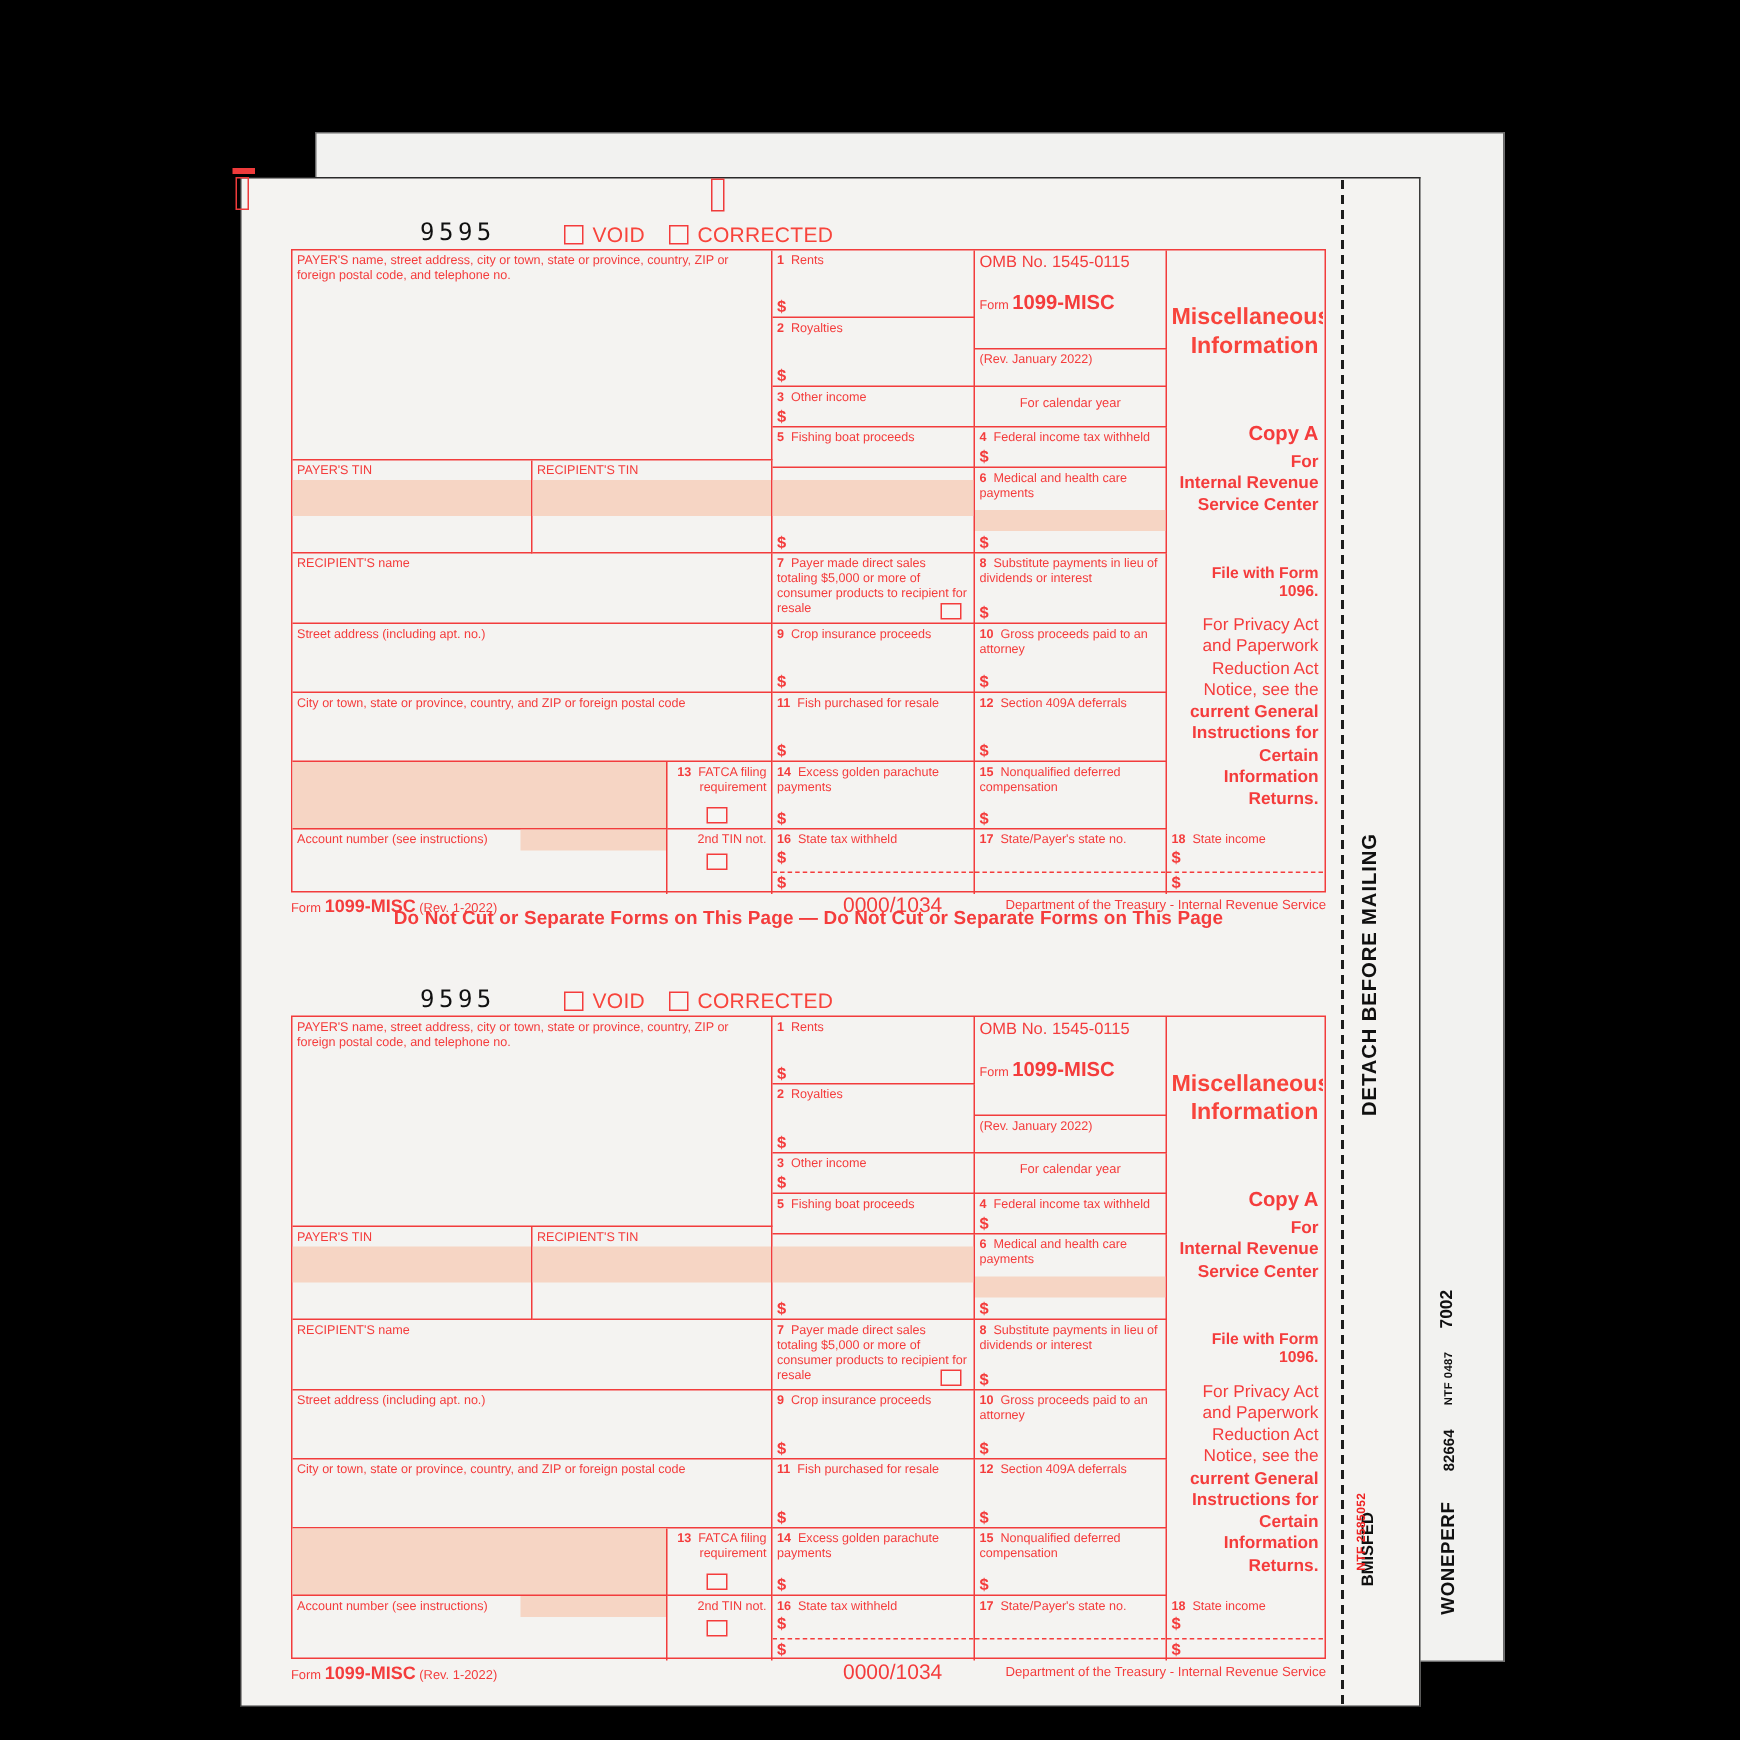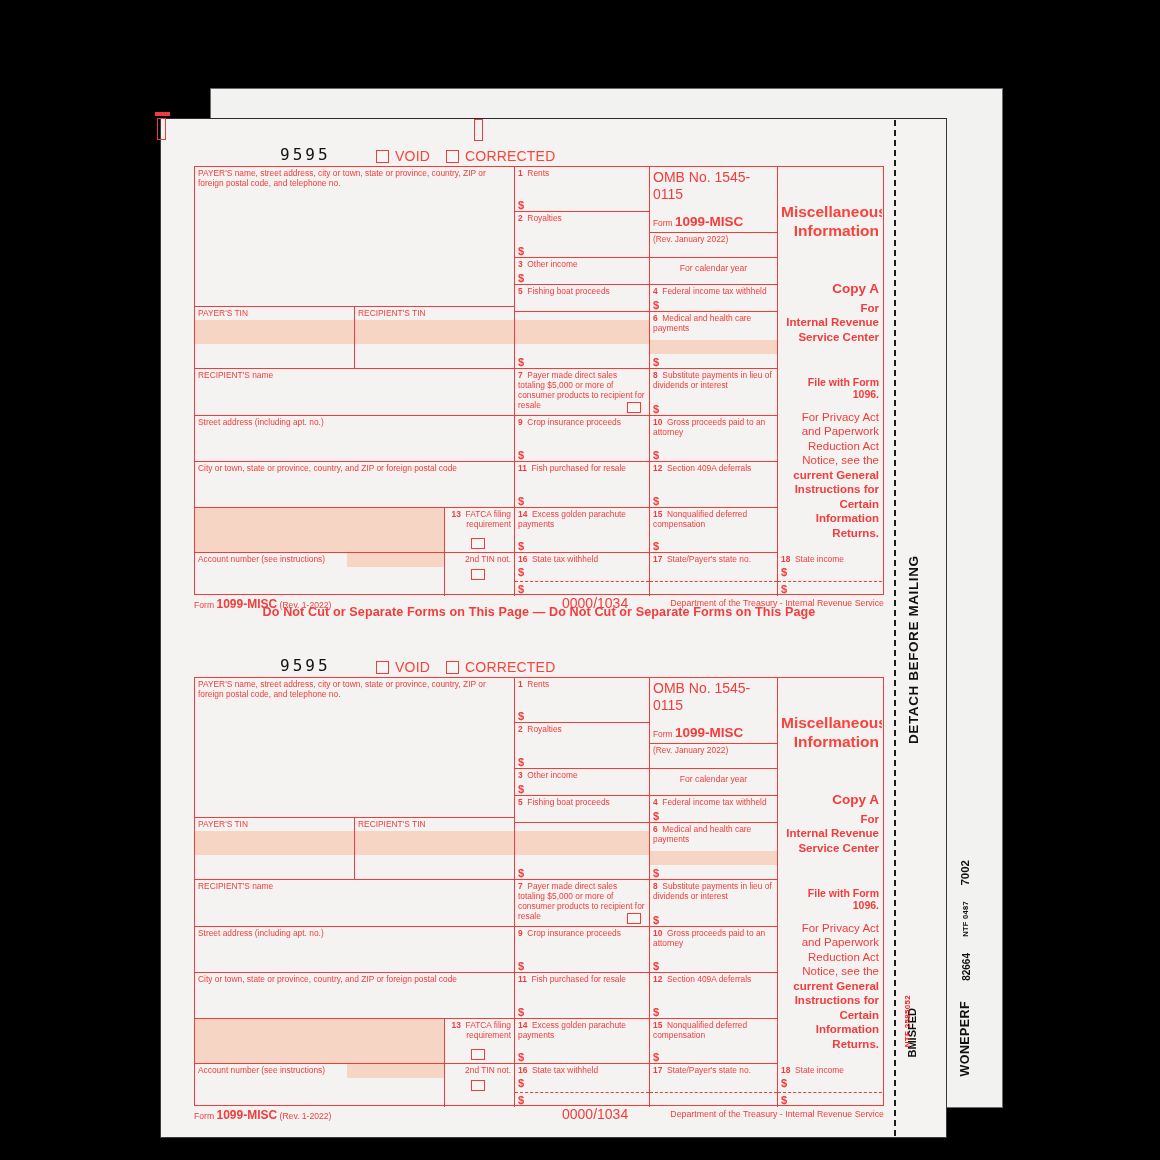--- a/index.html
+++ b/index.html
@@ -113,21 +113,21 @@
   .mi-title {
     font-size: 15.5px; font-weight: bold; color: #f8443c;
     text-align: right; line-height: 1.2;
   }
   .copya { font-size: 13.5px; font-weight: bold; text-align:right; }
   .copysub { font-size: 11.5px; font-weight: bold; text-align:right; line-height:1.25;}
   .filewith { font-size: 10.5px; font-weight: bold; text-align:right;}
   .privacy { font-size: 11.5px; text-align:right; line-height: 1.26;}
   .privacy b { font-weight: bold; }
 
-  .omb { font-size: 14px; }
+  .omb { font-size: 11px; }
   .formno { font-size: 8.4px; }
   .formno b { font-size: 13.5px; }
   .rev { font-size: 8.4px; margin-top: 28px; }
   .calyr { font-size: 8.6px; text-align:center; padding-top:3px;}
 
   
   .footer { position: relative; height: 16px; margin-top: 2px; }
   .footer .fl { position:absolute; left:0; top:0; font-size: 8.6px;}
   .footer .fl b { font-size: 12px; }
   .footer .fc { position:absolute; left:368px; top:-2px; font-size: 14px; color:#f43c3c;}

